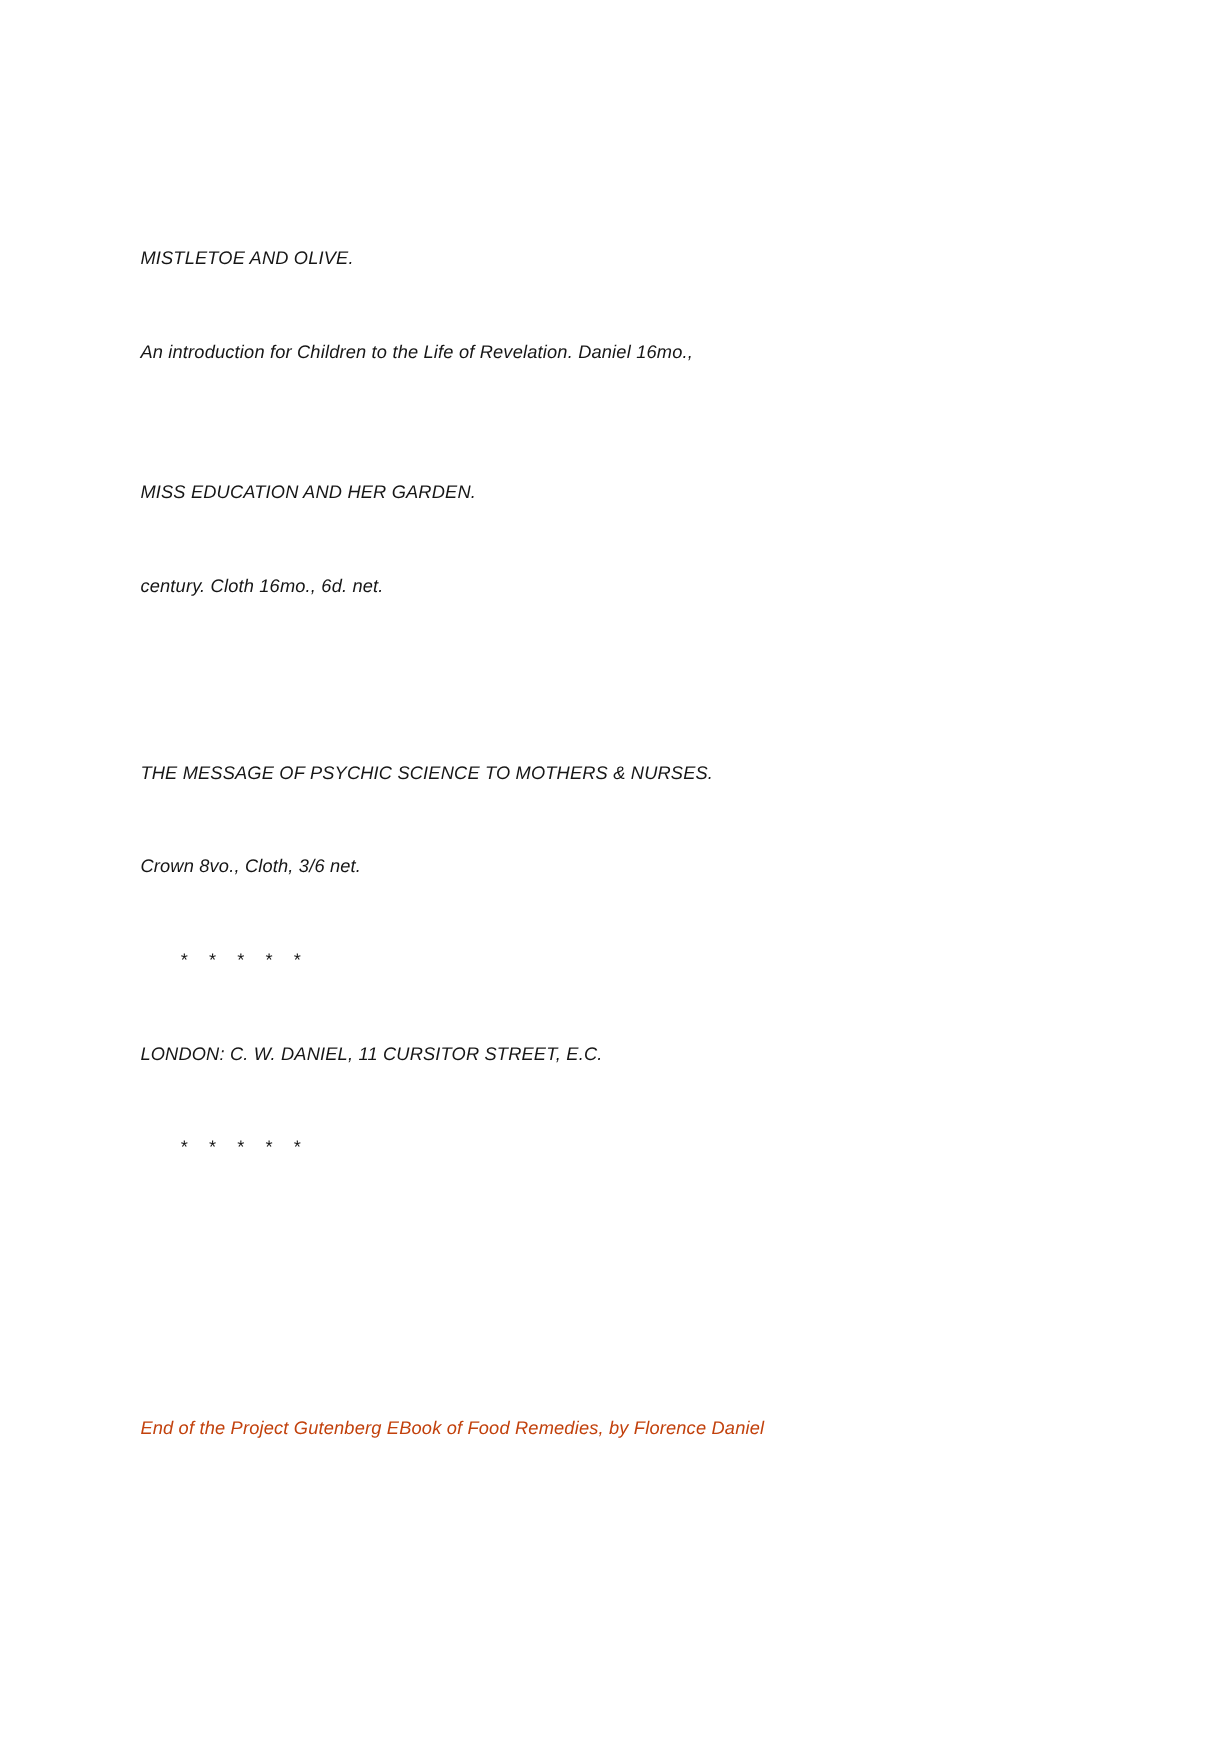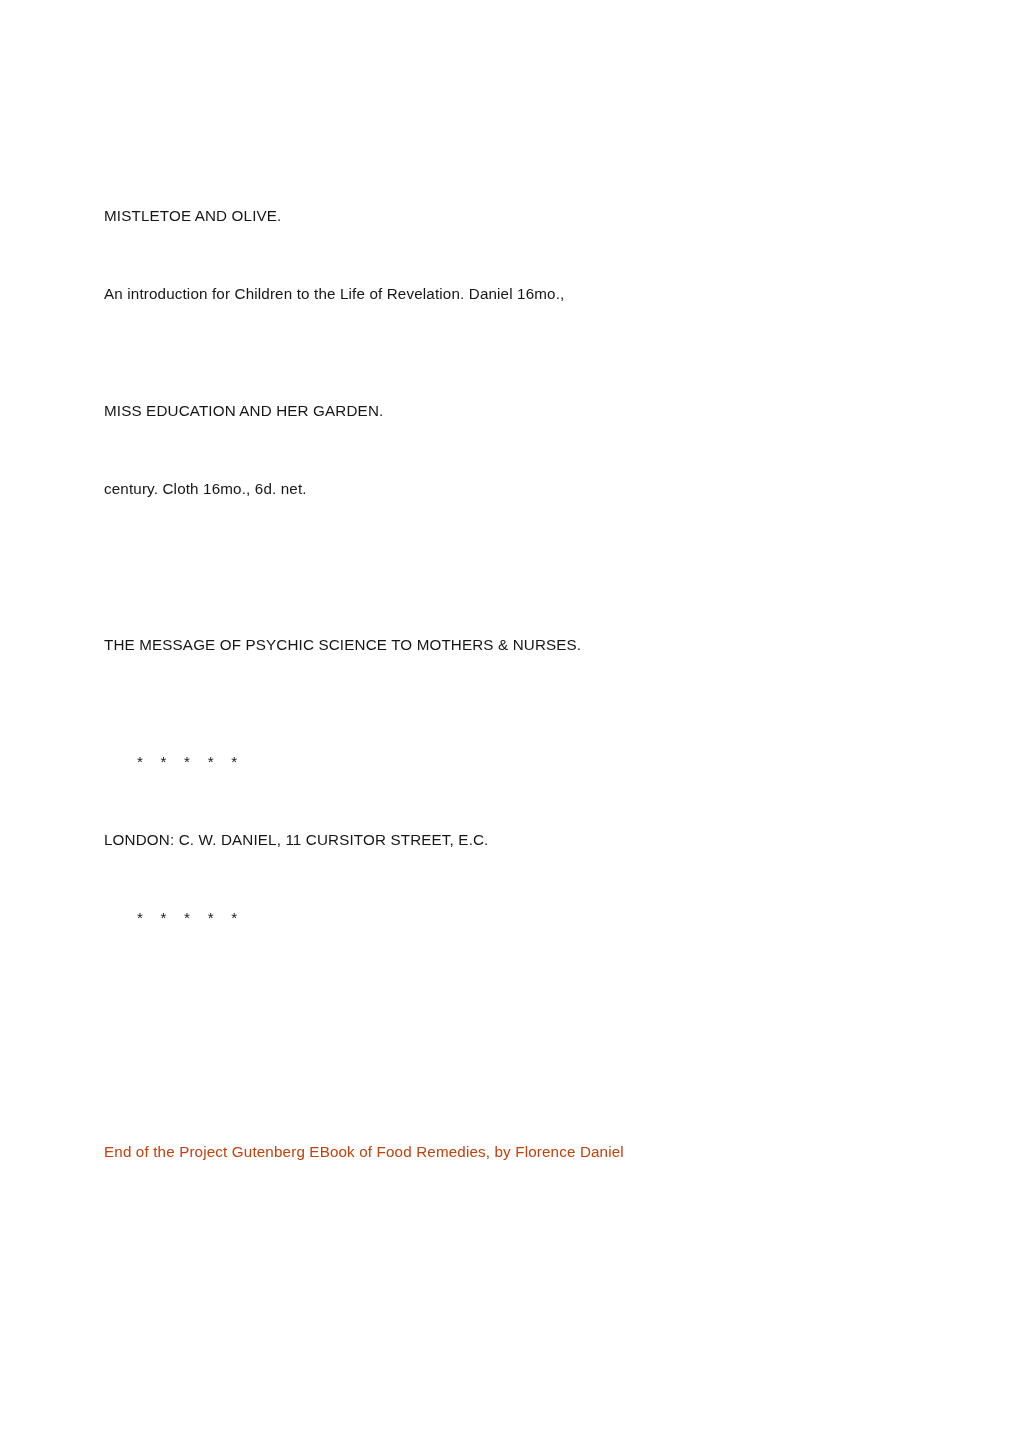--- a/index.html
+++ b/index.html
@@ -16,23 +16,24 @@
   }
   .page {
     position: relative;
     width: 1024px;
     height: 1448px;
     background: #ffffff;
     overflow: hidden;
   }
   .content {
     position: absolute;
-    left: 104px;
+    left: 117px;
     top: 196px;
     width: 790px;
+    font-style: italic;
   }
   .line {
     font-size: 15.2px;
     line-height: 39px;
     letter-spacing: 0.01em;
     white-space: pre;
     color: #161616;
   }
   .gap-sm { height: 39px; }
   .gap-md { height: 78px; }
@@ -67,20 +68,21 @@
 
     <div class="line">MISS EDUCATION AND HER GARDEN.</div>
     <div class="gap-sm"></div>
     <div class="line">century. Cloth 16mo., 6d. net.</div>
     <div class="gap-sm"></div>
 
     <div class="gap-md"></div>
 
     <div class="line">THE MESSAGE OF PSYCHIC SCIENCE TO MOTHERS &amp; NURSES.</div>
     <div class="gap-sm"></div>
+    <div class="line">Crown 8vo., Cloth, 3/6 net.</div>
     <div class="gap-sm"></div>
     <div class="stars">*    *    *    *    *</div>
     <div class="gap-sm"></div>
     <div class="line">LONDON: C. W. DANIEL, 11 CURSITOR STREET, E.C.</div>
     <div class="gap-sm"></div>
     <div class="stars">*    *    *    *    *</div>
 
     <div class="gap-xl"></div>
 
     <div class="footer-line">End of the Project Gutenberg EBook of Food Remedies, by Florence Daniel</div>

